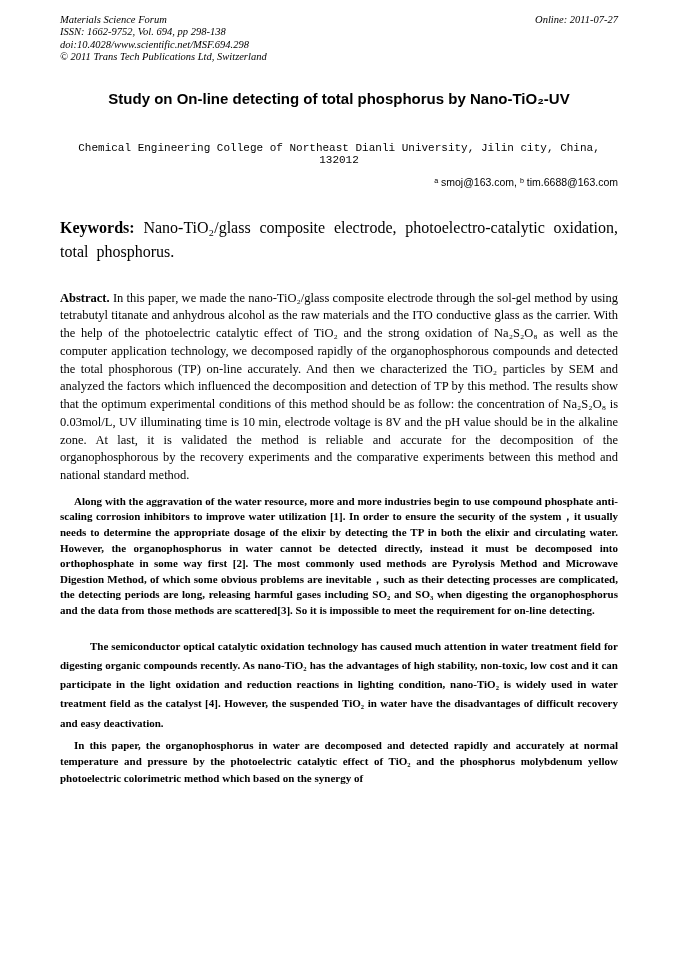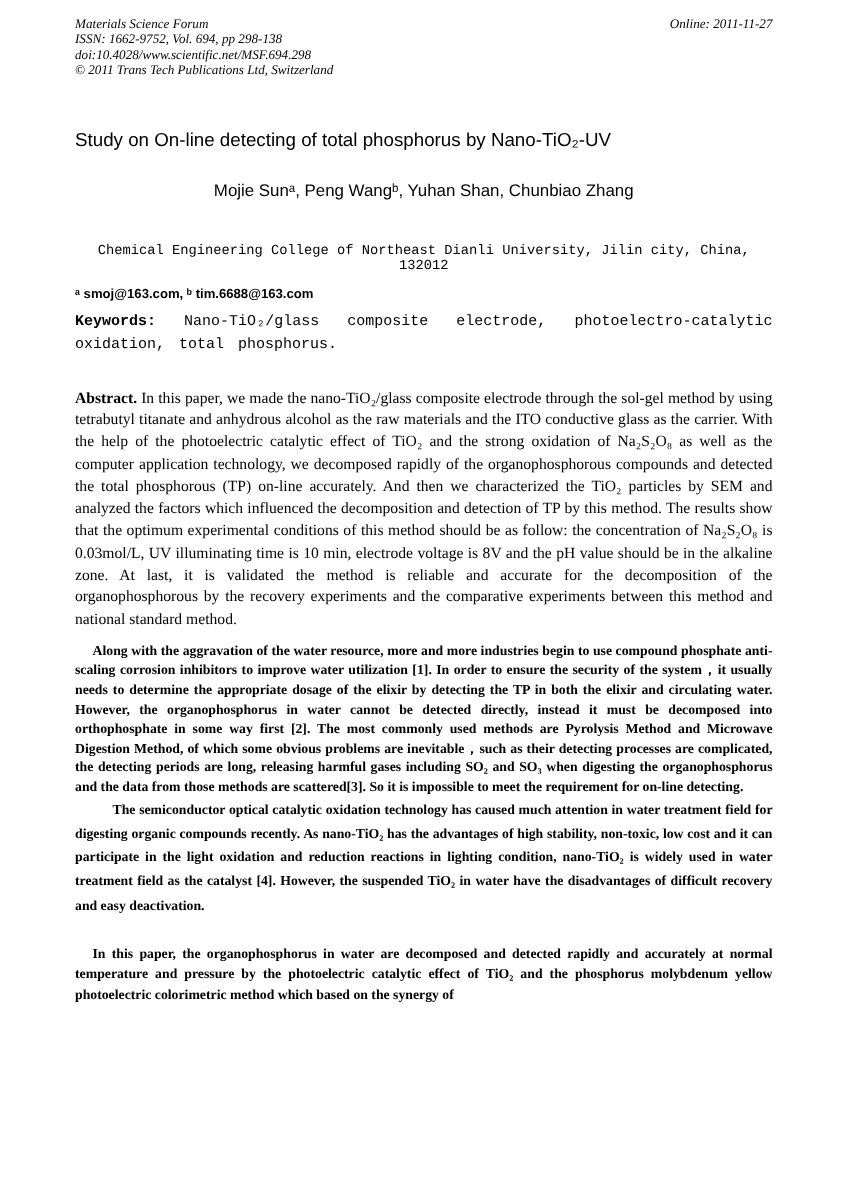--- a/index.html
+++ b/index.html
@@ -21,50 +21,50 @@
     font-family: "Liberation Serif", "DejaVu Serif", serif;
     font-style: italic;
     font-size: 10.5px;
     line-height: 1.18;
   }
   .pub-header-left div { white-space: nowrap; }
   .pub-header-right { white-space: nowrap; }
 
   
   .title-block {
-    margin-top: 40px;
+    margin-top: 26px;
+    text-align: center;
     font-family: "Liberation Sans", "DejaVu Sans", sans-serif;
-    font-weight: normal;
+    font-weight: bold;
     font-size: 15px;
   }
   .title-line2 { margin-top: 24px; }
 
   .authors {
     margin-top: 24px;
     text-align: center;
     font-family: "Liberation Sans", "DejaVu Sans", sans-serif;
     font-size: 13.5px;
   }
   .affiliation {
     margin-top: 35px;
     text-align: center;
     font-family: Liberation Mono, monospace;
     font-size: 11px;
   }
   .emails {
     margin-top: 10px;
-    text-align: left;
+    text-align: right;
     font-family: "Liberation Sans", "DejaVu Sans", sans-serif;
     font-size: 10.5px;
-    font-weight: bold;
   }
   .keywords {
-    margin-top: 7px;
-    font-family: Liberation Mono, monospace;
-    font-size: 12px;
+    margin-top: 28px;
+    font-family: Liberation Serif, serif;
+    font-size: 16px;
     text-align: justify;
     word-spacing: 4px;
     line-height: 1.5;
   }
   .keywords .kw-label { font-weight: bold; }
 
   
   .abstract {
     margin-top: 26px;
     font-size: 12.5px;
@@ -82,50 +82,49 @@
     font-size: 11px;
     text-align: justify;
     font-weight: bold;
   }
   .para-1 {
     margin-top: 9px;
     text-indent: 14px;
     line-height: 1.42;
   }
   .para-2 {
-    margin-top: 0;
+    margin-top: 18px;
     text-indent: 30px;
     line-height: 1.75;
   }
   .para-3 {
-    margin-top: 20px;
+    margin-top: 4px;
     text-indent: 14px;
     line-height: 1.5;
   }
 </style>
 </head>
 <body>
 
 <div class="page">
 
   <div class="pub-header">
     <div class="pub-header-left">
       <div>Materials Science Forum</div>
       <div>ISSN: 1662-9752, Vol. 694, pp 298-138</div>
       <div>doi:10.4028/www.scientific.net/MSF.694.298</div>
       <div>© 2011 Trans Tech Publications Ltd, Switzerland</div>
     </div>
-    <div class="pub-header-right">Online: 2011-11-27</div>
+    <div class="pub-header-right">Online: 2011-07-27</div>
   </div>
 
   <div class="title-block">
     <div class="title-line1">Study on On-line detecting of total phosphorus by Nano-TiO₂-UV</div>
   </div>
 
-  <div class="authors">Mojie Sunᵃ, Peng Wangᵇ, Yuhan Shan, Chunbiao Zhang</div>
 
   <div class="affiliation">Chemical Engineering College of Northeast Dianli University, Jilin city, China, 132012</div>
 
   <div class="emails">ᵃ smoj@163.com, ᵇ tim.6688@163.com</div>
 
   <p class="keywords"><span class="kw-label">Keywords:</span><span> Nano-TiO₂/glass composite electrode, photoelectro-catalytic oxidation, total phosphorus.</span></p>
 
   <p class="abstract"><span class="abs-label">Abstract.</span><span> In this paper, we made the nano-TiO₂/glass composite electrode through the sol-gel method by using tetrabutyl titanate and anhydrous alcohol as the raw materials and the ITO conductive glass as the carrier. With the help of the photoelectric catalytic effect of TiO₂ and the strong oxidation of Na₂S₂O₈ as well as the computer application technology, we decomposed rapidly of the organophosphorous compounds and detected the total phosphorous (TP) on-line accurately. And then we characterized the TiO₂ particles by SEM and analyzed the factors which influenced the decomposition and detection of TP by this method. The results show that the optimum experimental conditions of this method should be as follow: the concentration of Na₂S₂O₈ is 0.03mol/L, UV illuminating time is 10 min, electrode voltage is 8V and the pH value should be in the alkaline zone. At last, it is validated the method is reliable and accurate for the decomposition of the organophosphorous by the recovery experiments and the comparative experiments between this method and national standard method.</span></p>
 
 

